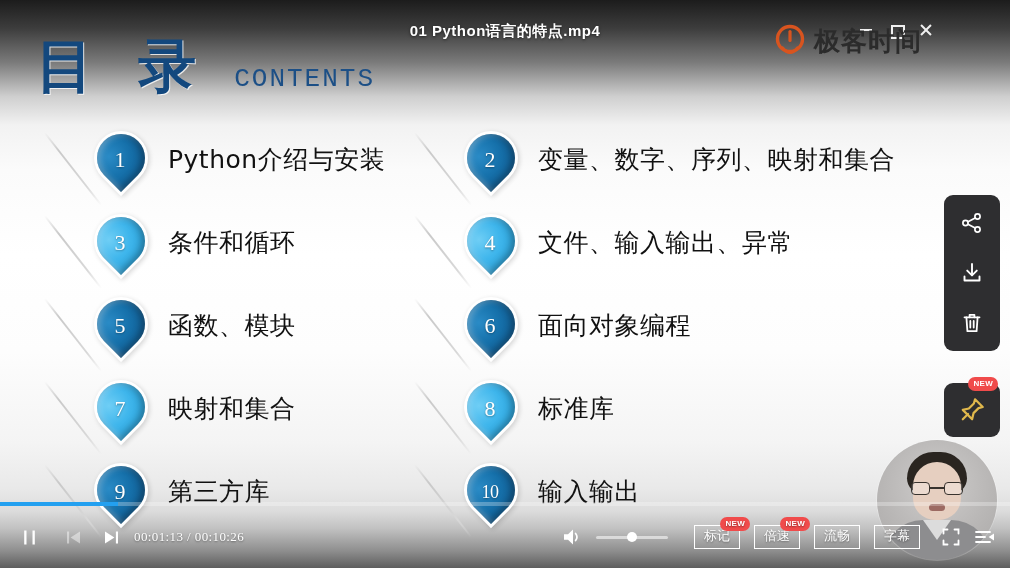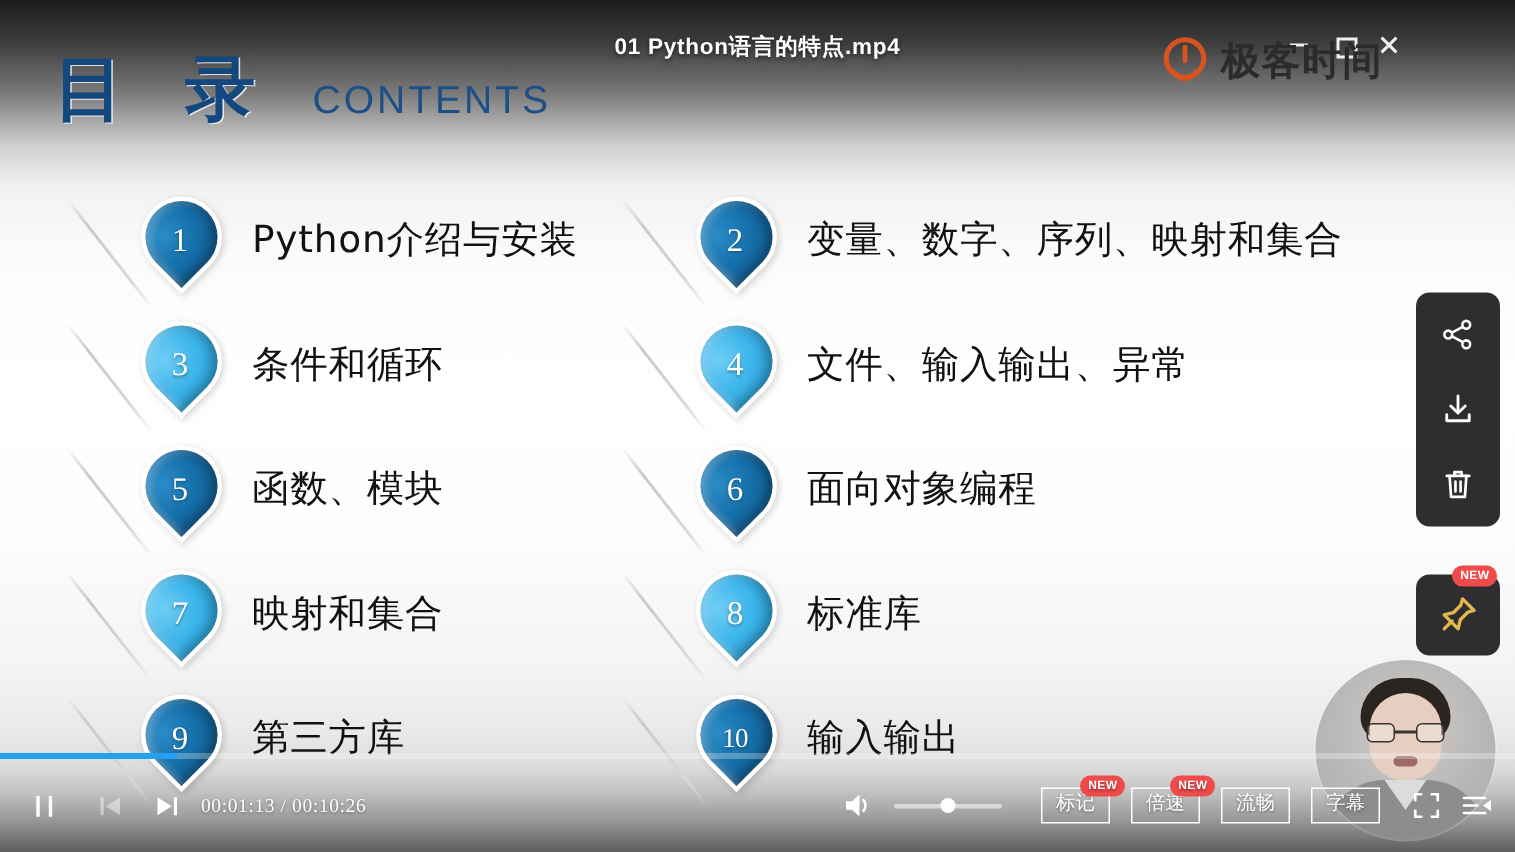--- a/index.html
+++ b/index.html
@@ -89,32 +89,32 @@
   }
 
   
   .slide-head {
     position: absolute;
     top: 28px; left: 36px;
     display: flex; align-items: baseline; gap: 26px;
     z-index: 5;
   }
   .head-cn {
-    font-size: 47px;
+    font-size: 58px;
     font-weight: bold;
     color: #13487e;
     letter-spacing: 12px;
     font-family: "DejaVu Sans", "Liberation Sans", sans-serif;
     text-shadow: 1px 1px 0 rgba(255,255,255,.8);
   }
   .head-en {
     font-size: 26px;
     color: #1c4f86;
     letter-spacing: 2px;
-    font-family: Liberation Sans, sans-serif;
+    font-family: Liberation Mono, monospace;
   }
 
   
   .toc {
     position: absolute;
     top: 118px; left: 88px;
     width: 880px;
     display: grid;
     grid-template-columns: 370px 1fr;
     grid-auto-rows: 83px;

